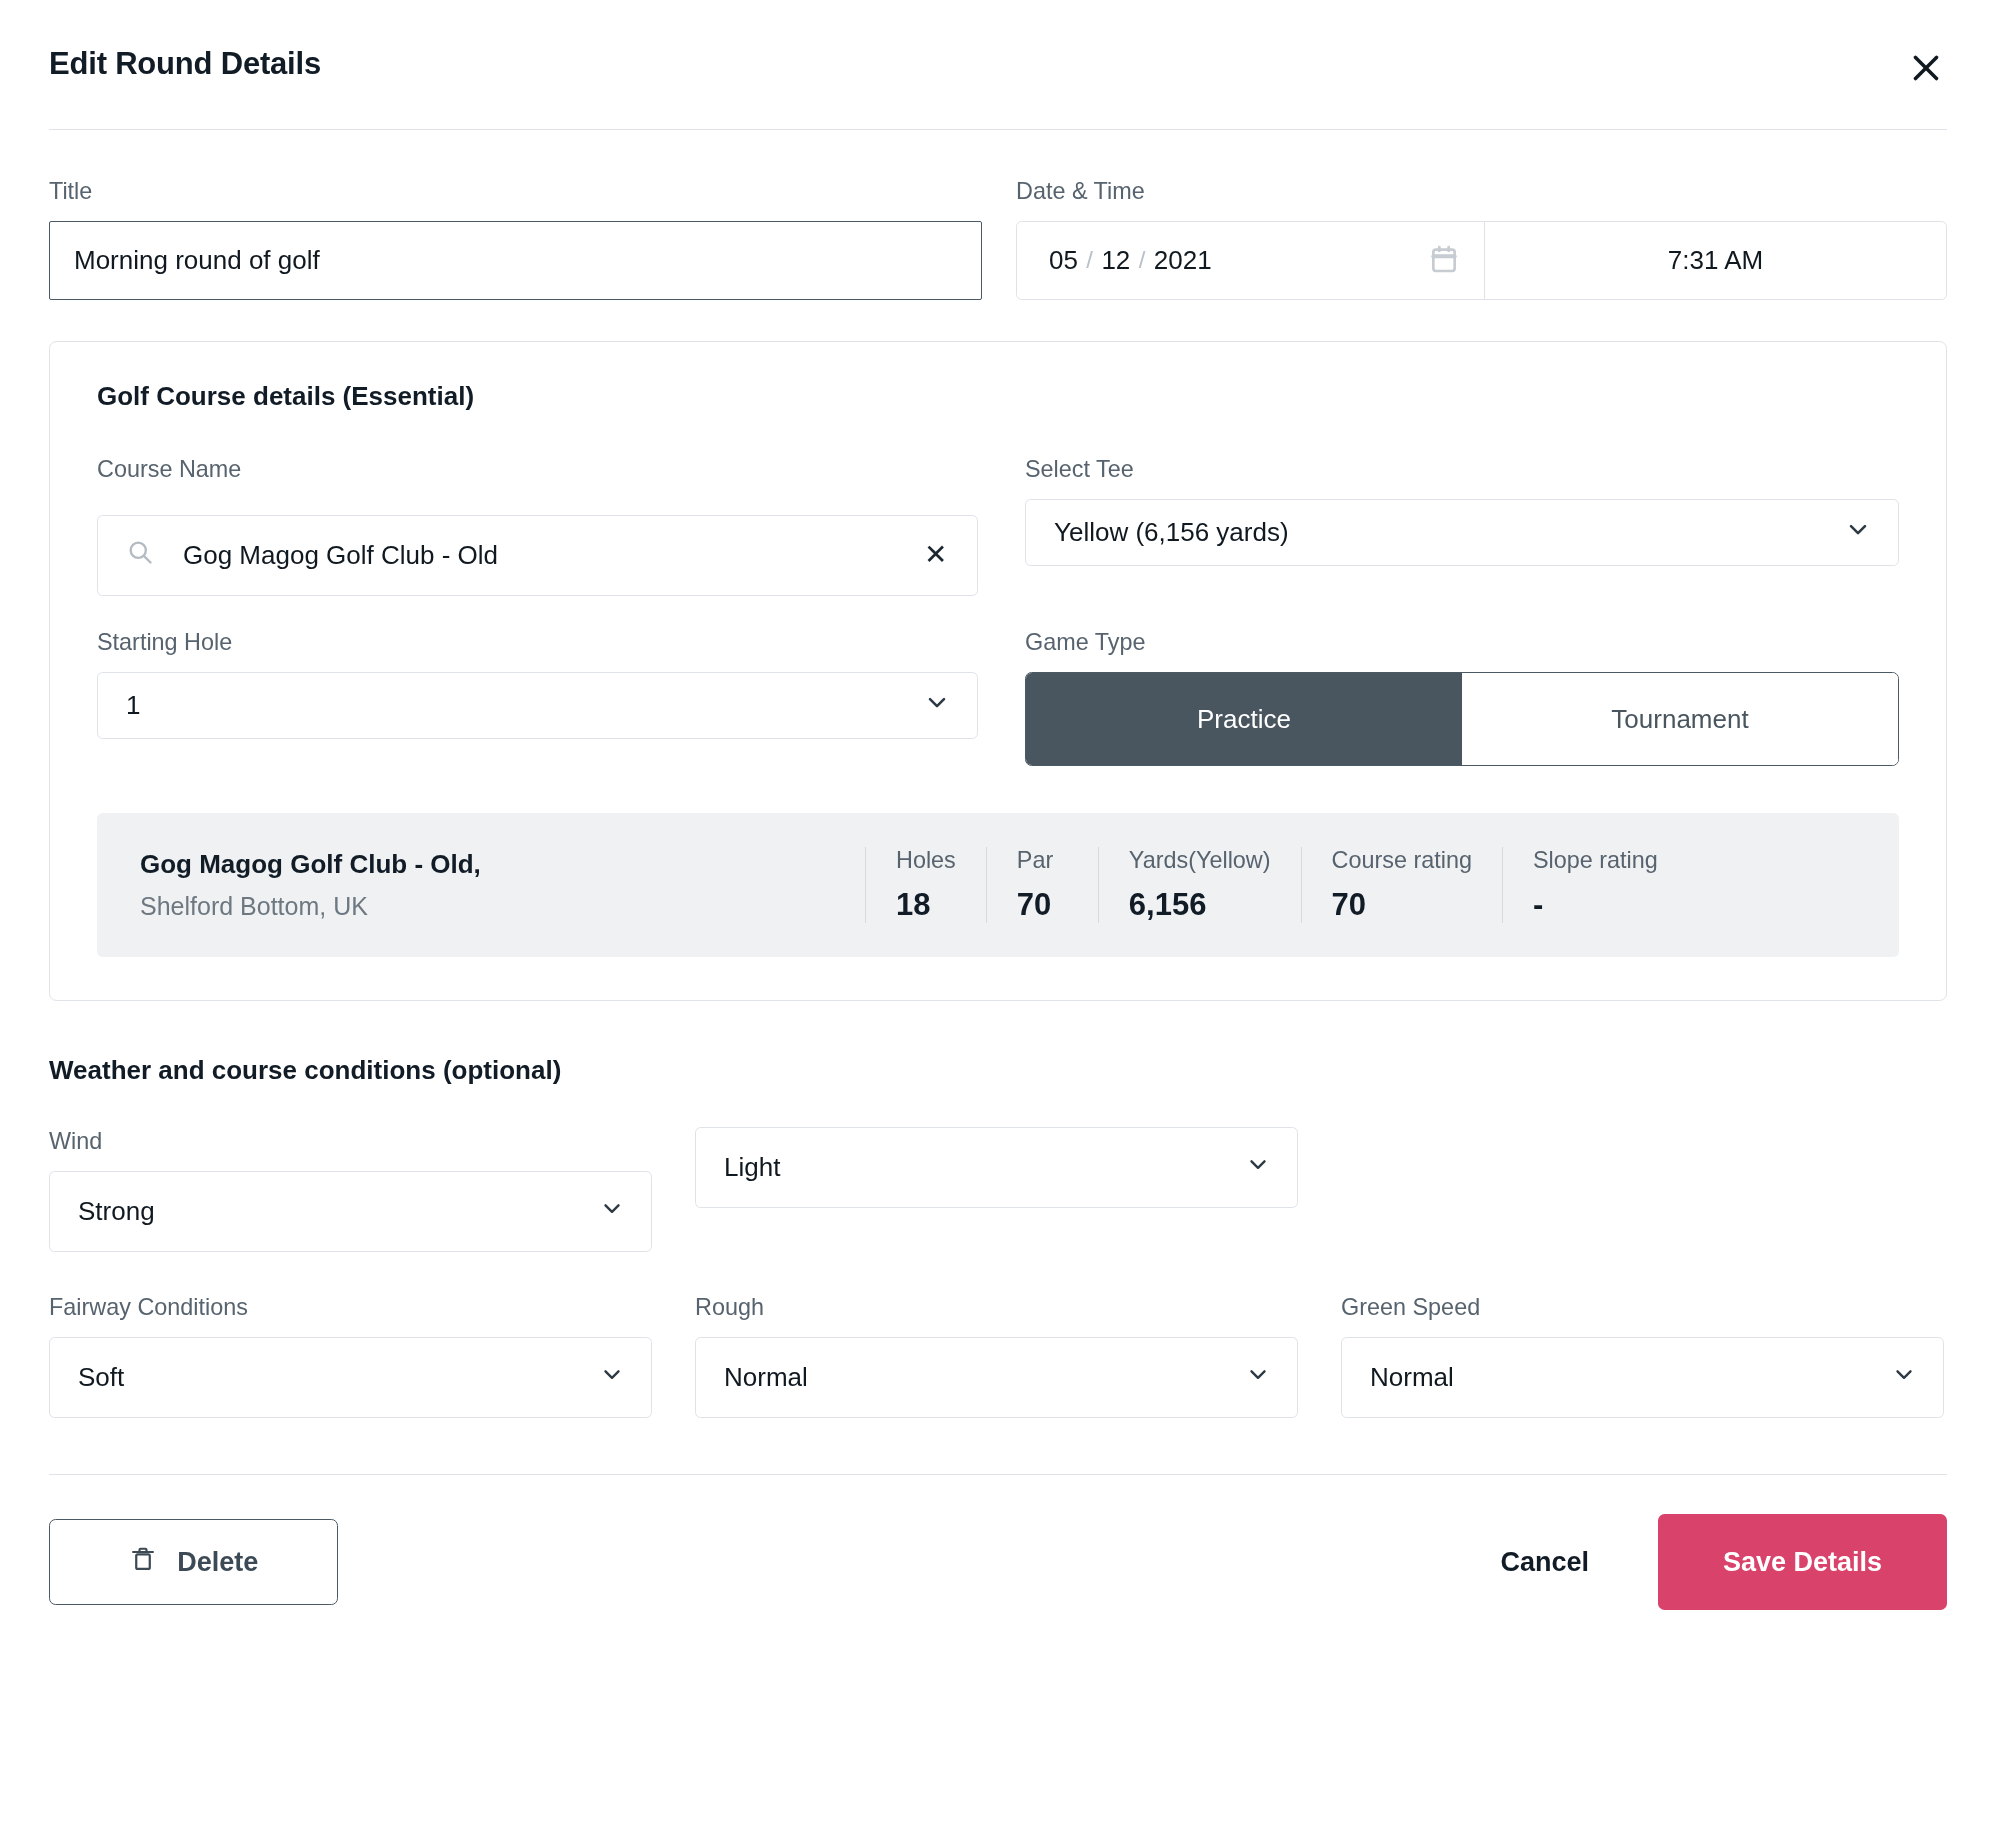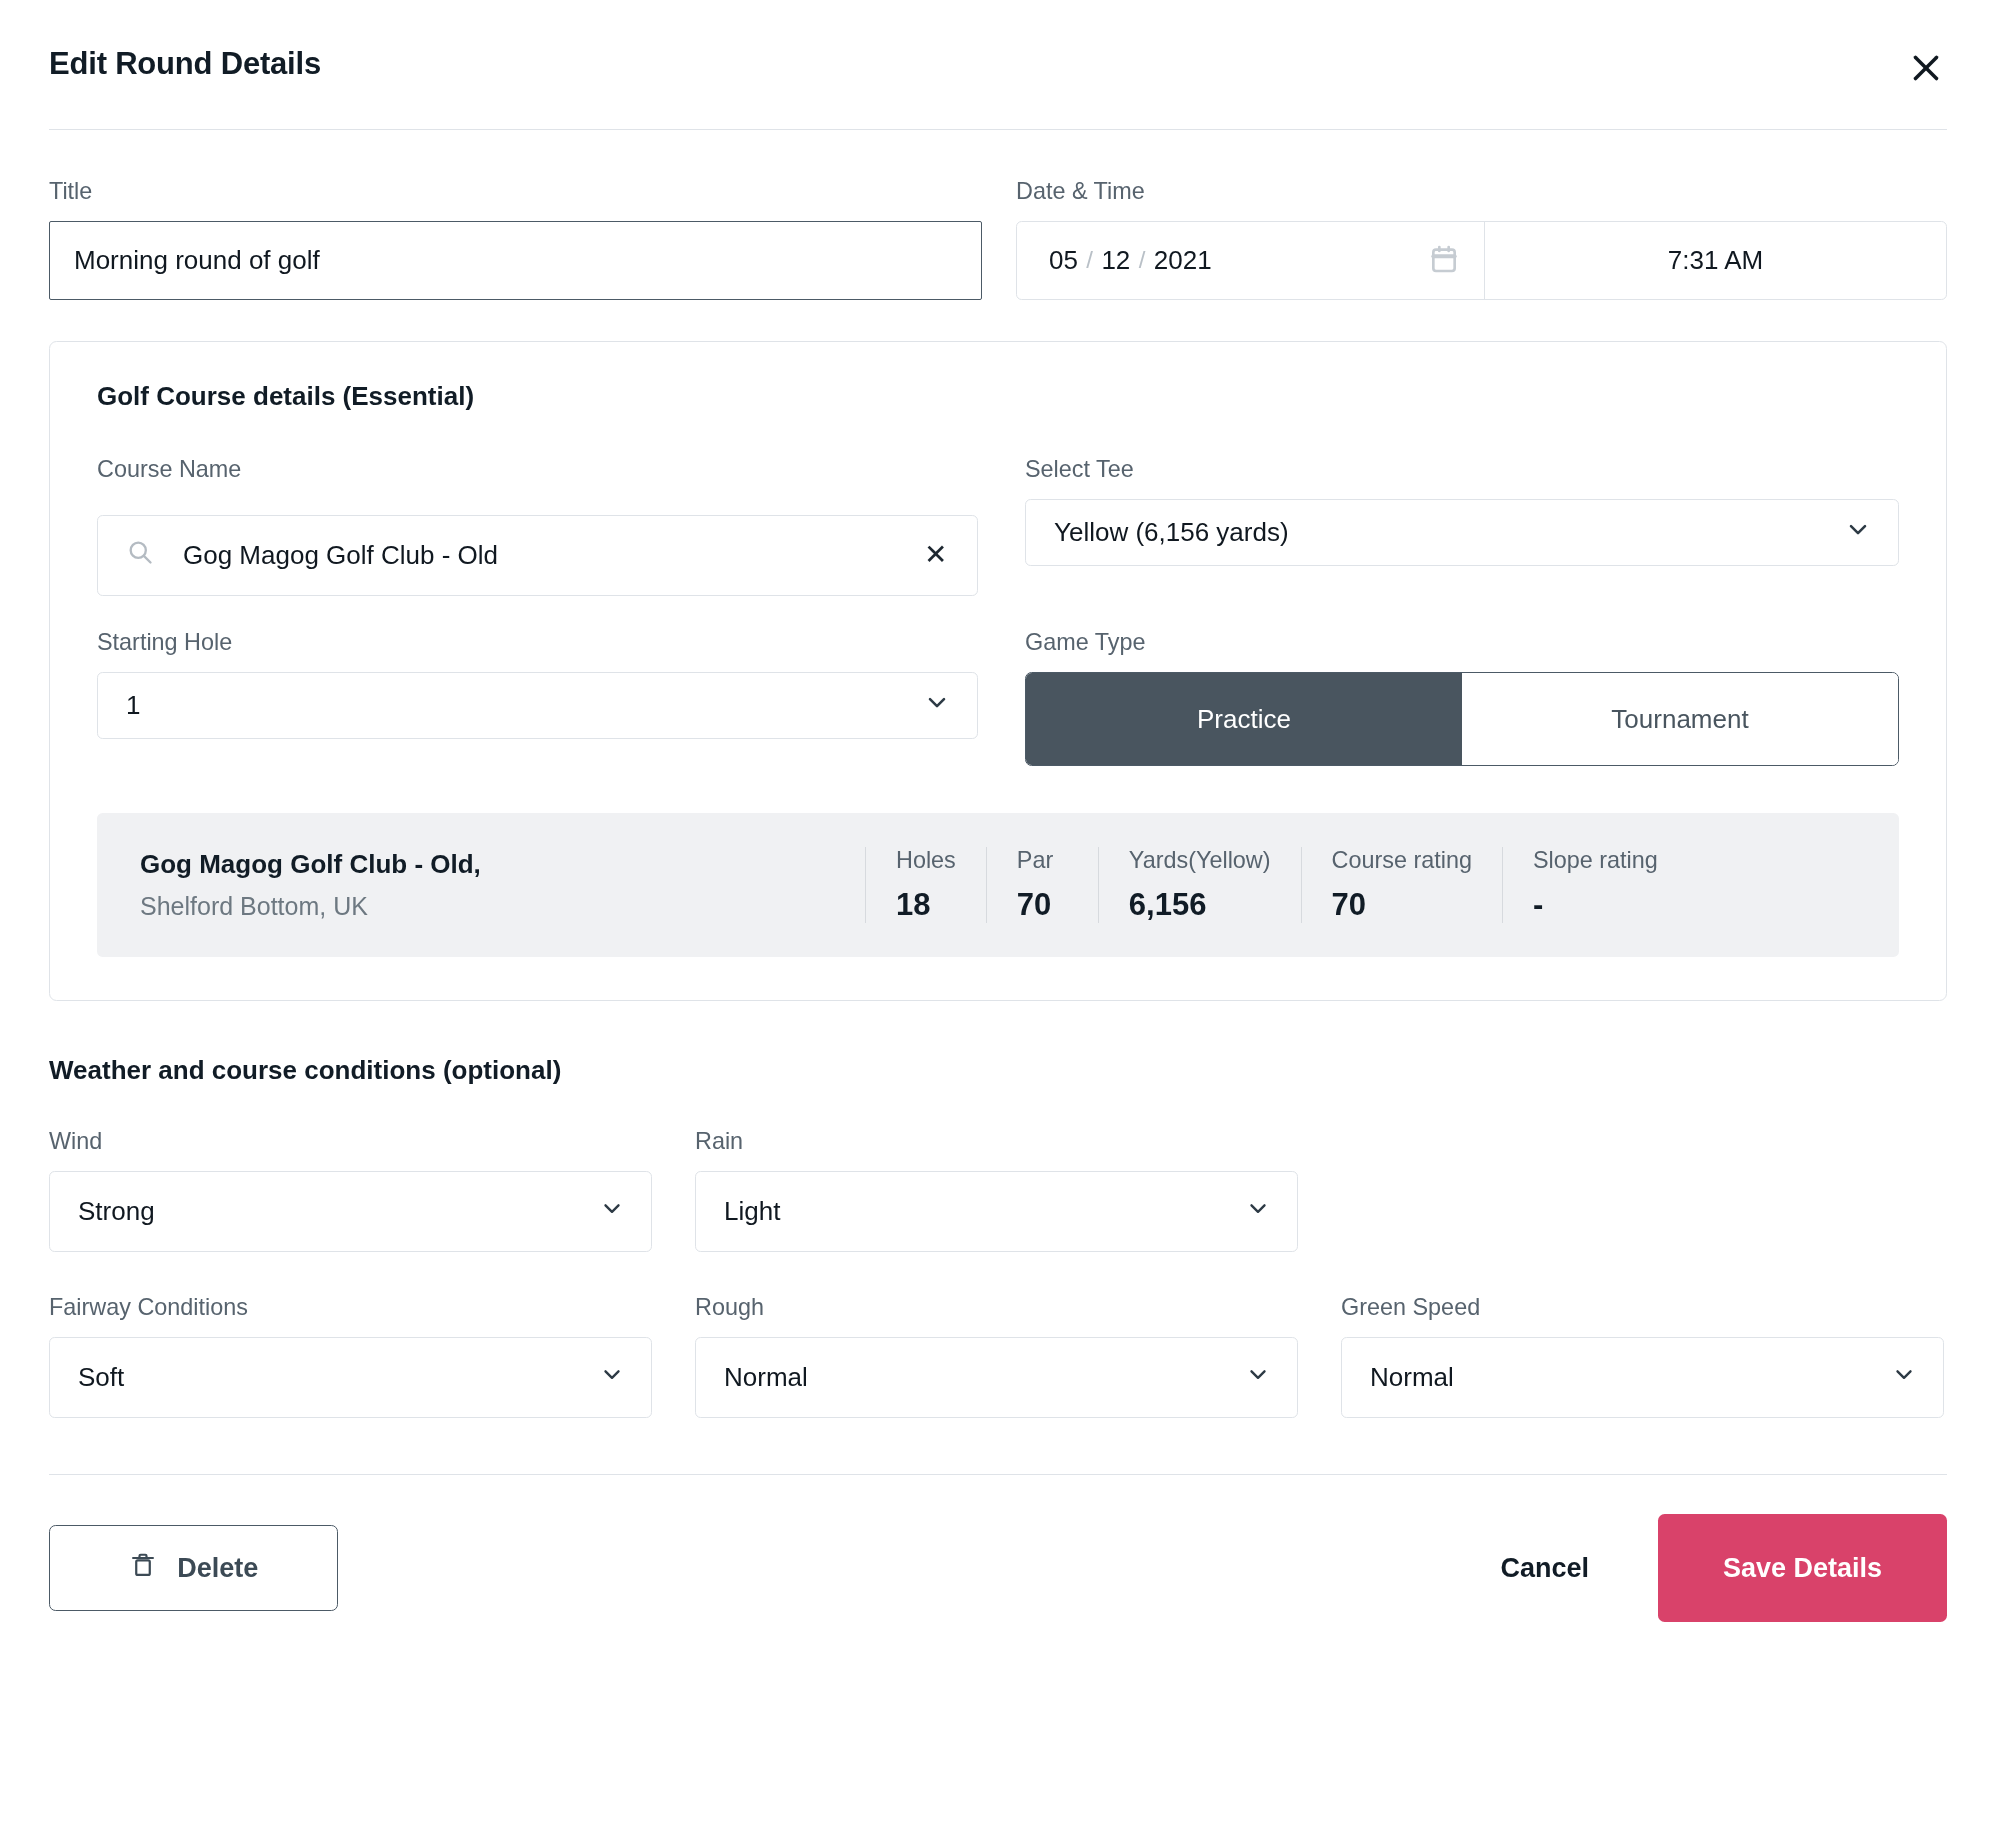--- a/index.html
+++ b/index.html
@@ -301,21 +301,21 @@
     background: none;
     border: none;
     font-size: 27px;
     font-weight: bold;
     color: #111c26;
     cursor: pointer;
     padding: 9.4px 13px;
     font-family: inherit;
   }
   .btn-save {
-    height: 108px;
+    height: 96px;
     min-width: 289px;
     border: none;
     border-radius: 6.6px;
     background: #d9426a;
     color: #fff;
     font-size: 27px;
     font-weight: bold;
     cursor: pointer;
     font-family: inherit;
   }
@@ -464,21 +464,20 @@
       <div class="bordered-box cond-select">
         <span>Strong</span>
         <span>
           <svg width="26" height="26" viewBox="0 0 24 24" fill="none" stroke="#2d3a45" stroke-width="2.2" stroke-linecap="round" stroke-linejoin="round">
               <polyline points="6 9.5 12 15.5 18 9.5"></polyline>
             </svg>
         </span>
       </div>
     </div>
     <div class="cond-col">
-      <span class="field-label">Rain</span>
       <div class="bordered-box cond-select">
         <span>Light</span>
         <span>
           <svg width="26" height="26" viewBox="0 0 24 24" fill="none" stroke="#2d3a45" stroke-width="2.2" stroke-linecap="round" stroke-linejoin="round">
               <polyline points="6 9.5 12 15.5 18 9.5"></polyline>
             </svg>
         </span>
       </div>
     </div>
     <div class="cond-col"></div>

